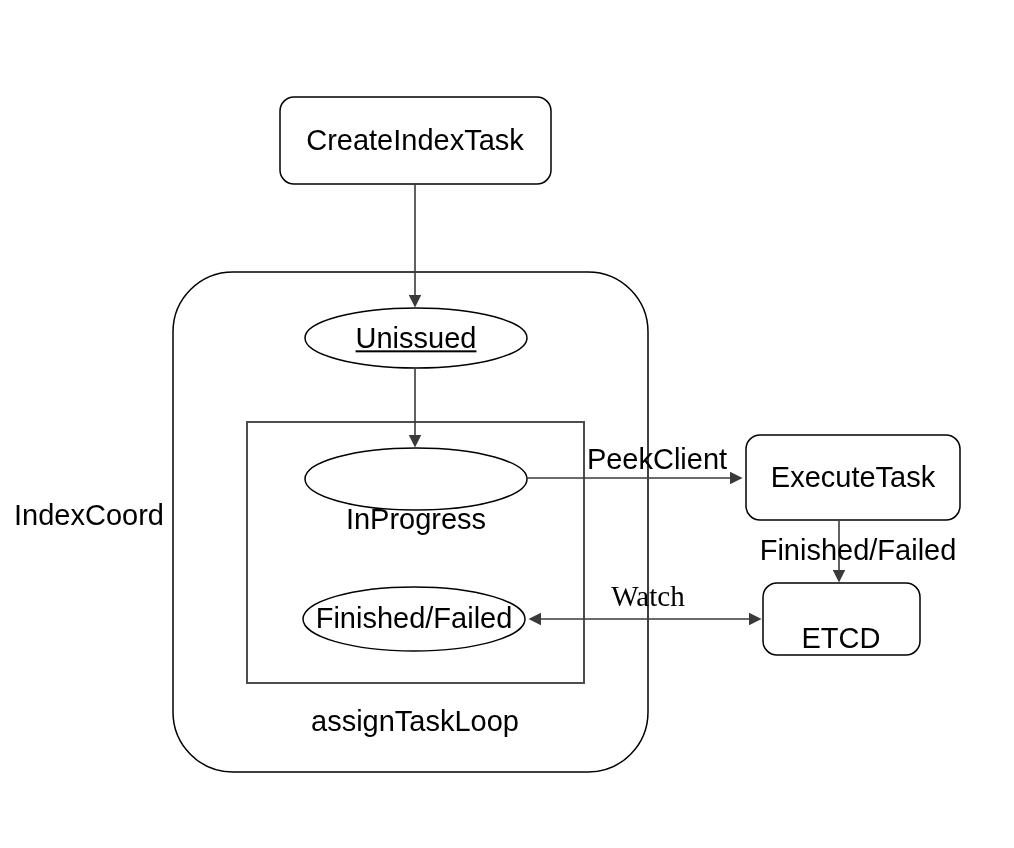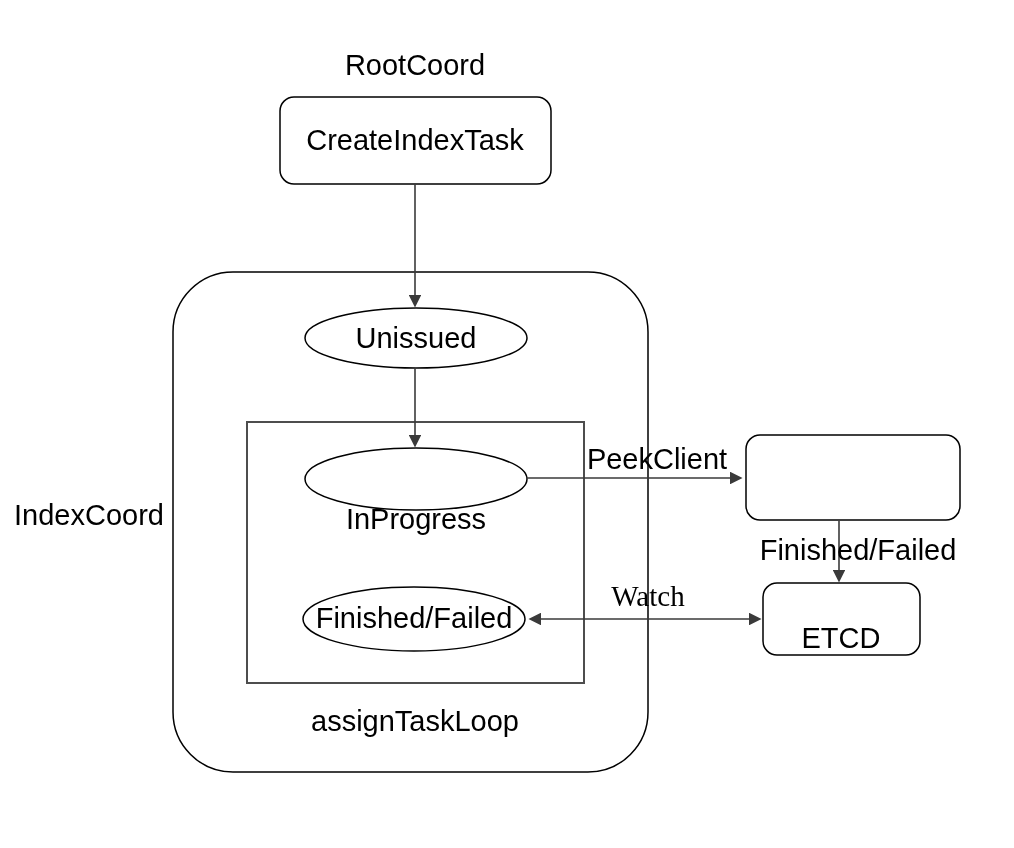--- a/index.html
+++ b/index.html
@@ -48,27 +48,27 @@
 
     <rect x="763" y="583" width="157" height="72" rx="14" ry="14" fill="#ffffff" stroke="#000000" stroke-width="1.5"></rect>
 
     <line x1="415" y1="184" x2="415" y2="305" stroke="#3a3a3a" stroke-width="1.6" marker-end="url(#arrowEnd)"></line>
     <line x1="415" y1="368" x2="415" y2="445" stroke="#3a3a3a" stroke-width="1.6" marker-end="url(#arrowEnd)"></line>
     <line x1="527" y1="478" x2="740" y2="478" stroke="#3a3a3a" stroke-width="1.6" marker-end="url(#arrowEnd)"></line>
     <line x1="839" y1="521" x2="839" y2="580" stroke="#3a3a3a" stroke-width="1.6" marker-end="url(#arrowEnd)"></line>
     <line x1="531" y1="619" x2="759" y2="619" stroke="#3a3a3a" stroke-width="1.6" marker-start="url(#arrowEnd)" marker-end="url(#arrowEnd)"></line>
   </svg>
 
-  <div class="lbl" style="left:415px; top:66px;">RootCoord</div>
   <div class="lbl" style="left:89px; top:516px;">IndexCoord</div>
   <div class="lbl" style="left:415px; top:722px;">assignTaskLoop</div>
 
   <div class="lbl" style="left:415px; top:141px;">CreateIndexTask</div>
-  <div class="lbl" style="left:416px; top:339px;">Unissued</div>
+  <div class="lbl" style="left:416px; top:339px;text-decoration:underline;">Unissued</div>
   <div class="lbl" style="left:416px; top:479px;margin-top:41px;">InProgress</div>
   <div class="lbl" style="left:414px; top:619px;">Finished/Failed</div>
+  <div class="lbl" style="left:853px; top:478px;">ExecuteTask</div>
   <div class="lbl" style="left:841px; top:639px;">ETCD</div>
 
   <div class="lbl" style="left:657px; top:460px;">PeekClient</div>
   <div class="lbl" style="left:858px; top:551px;">Finished/Failed</div>
   <div class="lbl" style="left:648px; top:597px;font-family:Liberation Serif, serif;">Watch</div>
 
 </div>
 
 </body></html>

